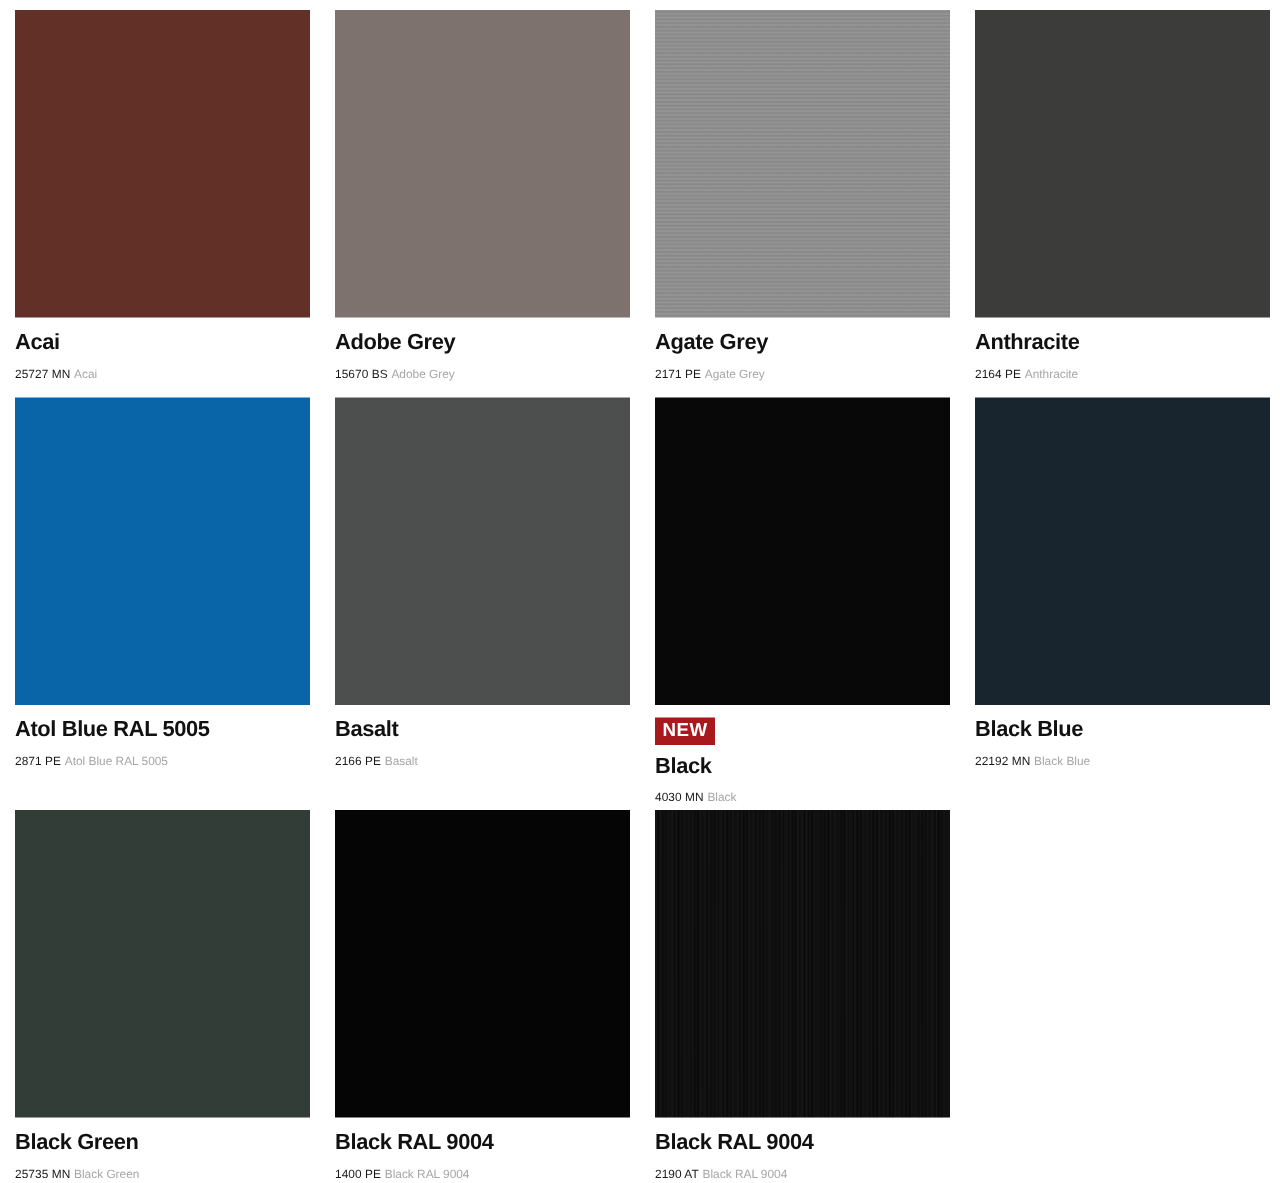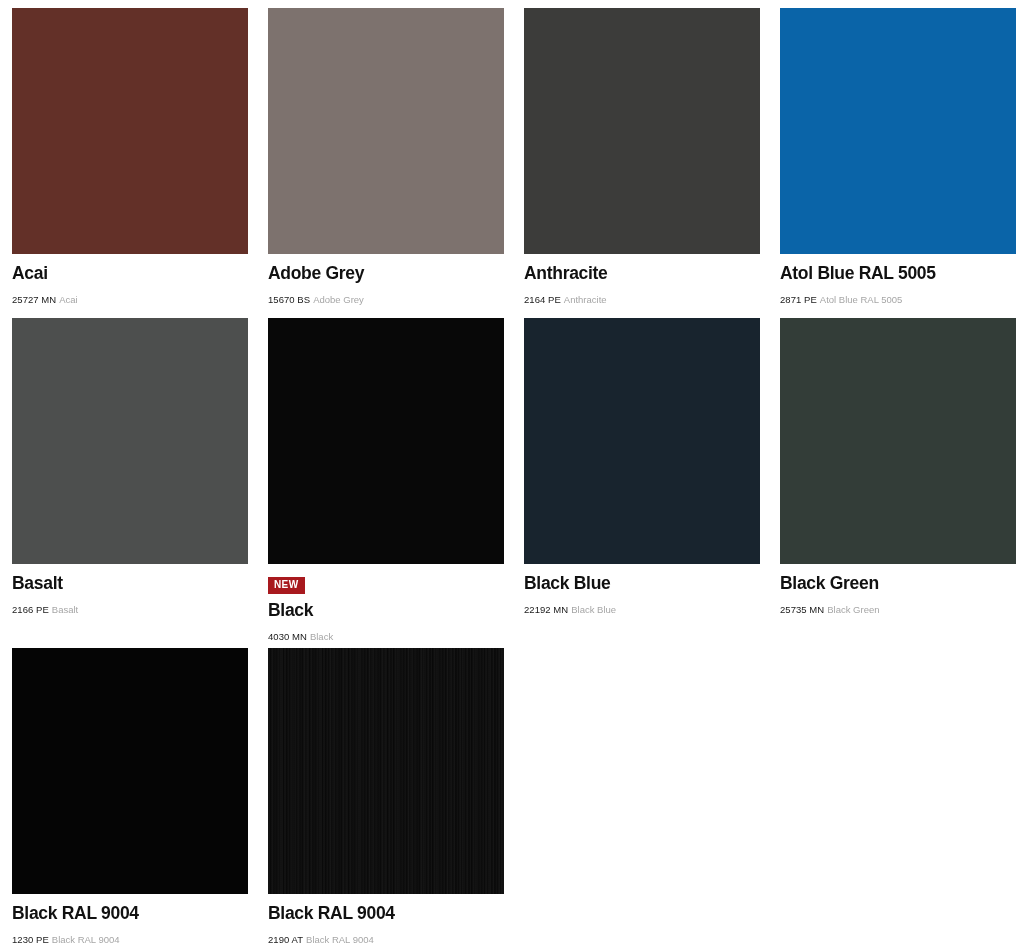--- a/index.html
+++ b/index.html
@@ -97,21 +97,21 @@
 
   .swatch-meta {
     padding-top: 10px;
     width: 236px;
   }
 
   .new-badge {
     display: inline-block;
     background: #a8191e;
     color: #ffffff;
-    font-size: 10px;
+    font-size: 15px;
     font-weight: bold;
     letter-spacing: 0.4px;
     line-height: 1;
     padding: 3px 6px 4px 6px;
     margin-bottom: 7px;
     text-transform: uppercase;
   }
 
   .swatch-name {
     font-size: 17.5px;
@@ -151,20 +151,27 @@
       </div>
     </div>
     <div class="swatch-card row-1">
       <div class="swatch-chip" style="background: rgb(125, 114, 110);"></div>
       <div class="swatch-meta">
         <div class="swatch-name">Adobe Grey</div>
         <div class="swatch-codeline"><span class="swatch-code">15670 BS</span><span class="swatch-altname">Adobe Grey</span></div>
       </div>
     </div>
     <div class="swatch-card row-1">
+      <div class="swatch-chip texture-noise" style="background: rgb(142, 142, 142);"></div>
+      <div class="swatch-meta">
+        <div class="swatch-name">Agate Grey</div>
+        <div class="swatch-codeline"><span class="swatch-code">2171 PE</span><span class="swatch-altname">Agate Grey</span></div>
+      </div>
+    </div>
+    <div class="swatch-card row-1">
       <div class="swatch-chip" style="background: rgb(60, 60, 58);"></div>
       <div class="swatch-meta">
         <div class="swatch-name">Anthracite</div>
         <div class="swatch-codeline"><span class="swatch-code">2164 PE</span><span class="swatch-altname">Anthracite</span></div>
       </div>
     </div>
     <div class="swatch-card row-2">
       <div class="swatch-chip" style="background: rgb(10, 100, 168);"></div>
       <div class="swatch-meta">
         <div class="swatch-name">Atol Blue RAL 5005</div>
@@ -193,21 +200,21 @@
       <div class="swatch-chip" style="background: rgb(51, 61, 56);"></div>
       <div class="swatch-meta">
         <div class="swatch-name">Black Green</div>
         <div class="swatch-codeline"><span class="swatch-code">25735 MN</span><span class="swatch-altname">Black Green</span></div>
       </div>
     </div>
     <div class="swatch-card row-3">
       <div class="swatch-chip" style="background: rgb(5, 5, 5);"></div>
       <div class="swatch-meta">
         <div class="swatch-name">Black RAL 9004</div>
-        <div class="swatch-codeline"><span class="swatch-code">1230 PE</span><span class="swatch-altname">Black RAL 9004</span></div>
+        <div class="swatch-codeline"><span class="swatch-code">1400 PE</span><span class="swatch-altname">Black RAL 9004</span></div>
       </div>
     </div>
     <div class="swatch-card row-3">
       <div class="swatch-chip texture-grain" style="background: rgb(10, 10, 10);"></div>
       <div class="swatch-meta">
         <div class="swatch-name">Black RAL 9004</div>
         <div class="swatch-codeline"><span class="swatch-code">2190 AT</span><span class="swatch-altname">Black RAL 9004</span></div>
       </div>
     </div>
   </div>

